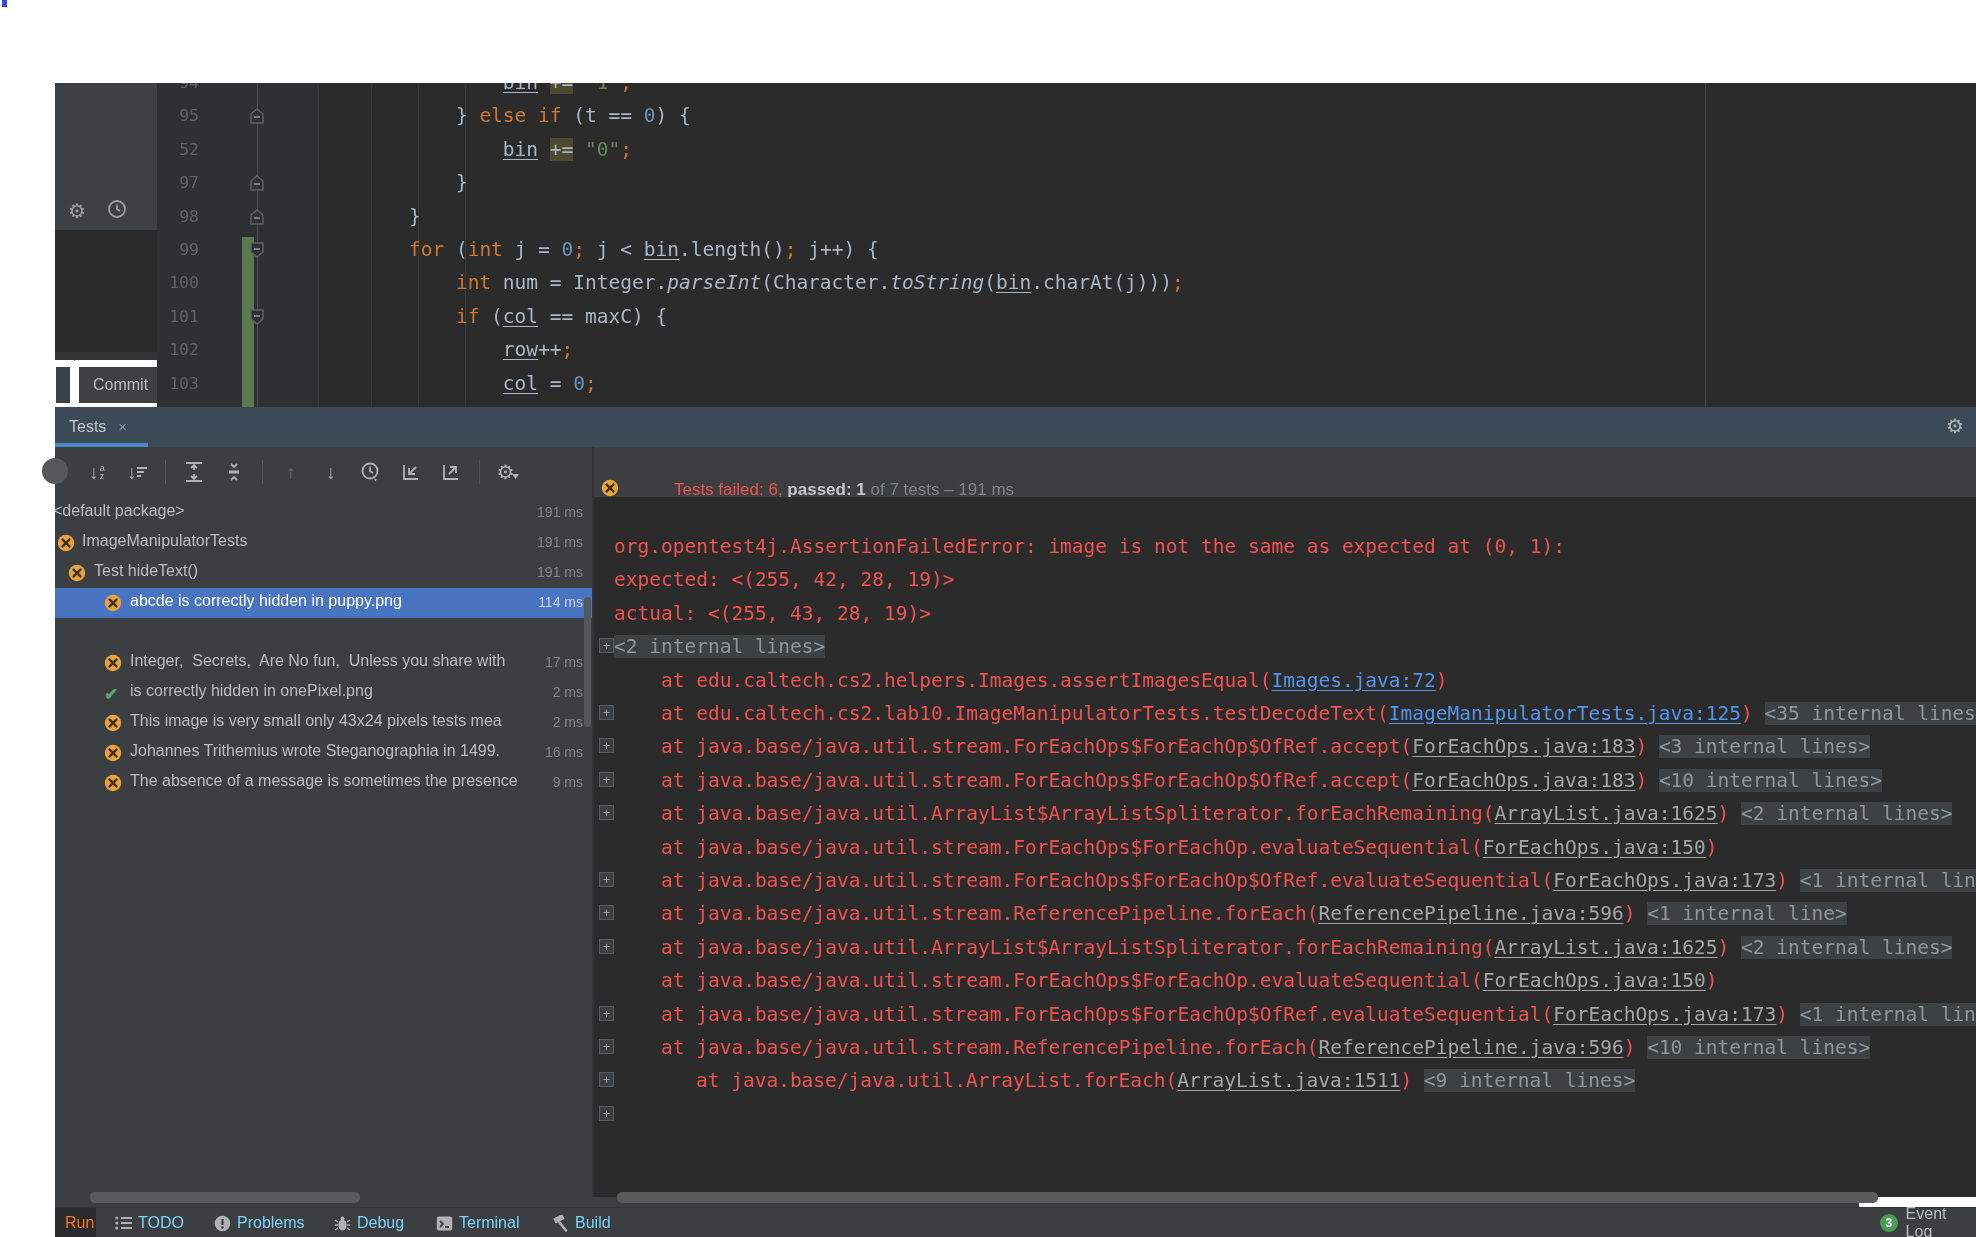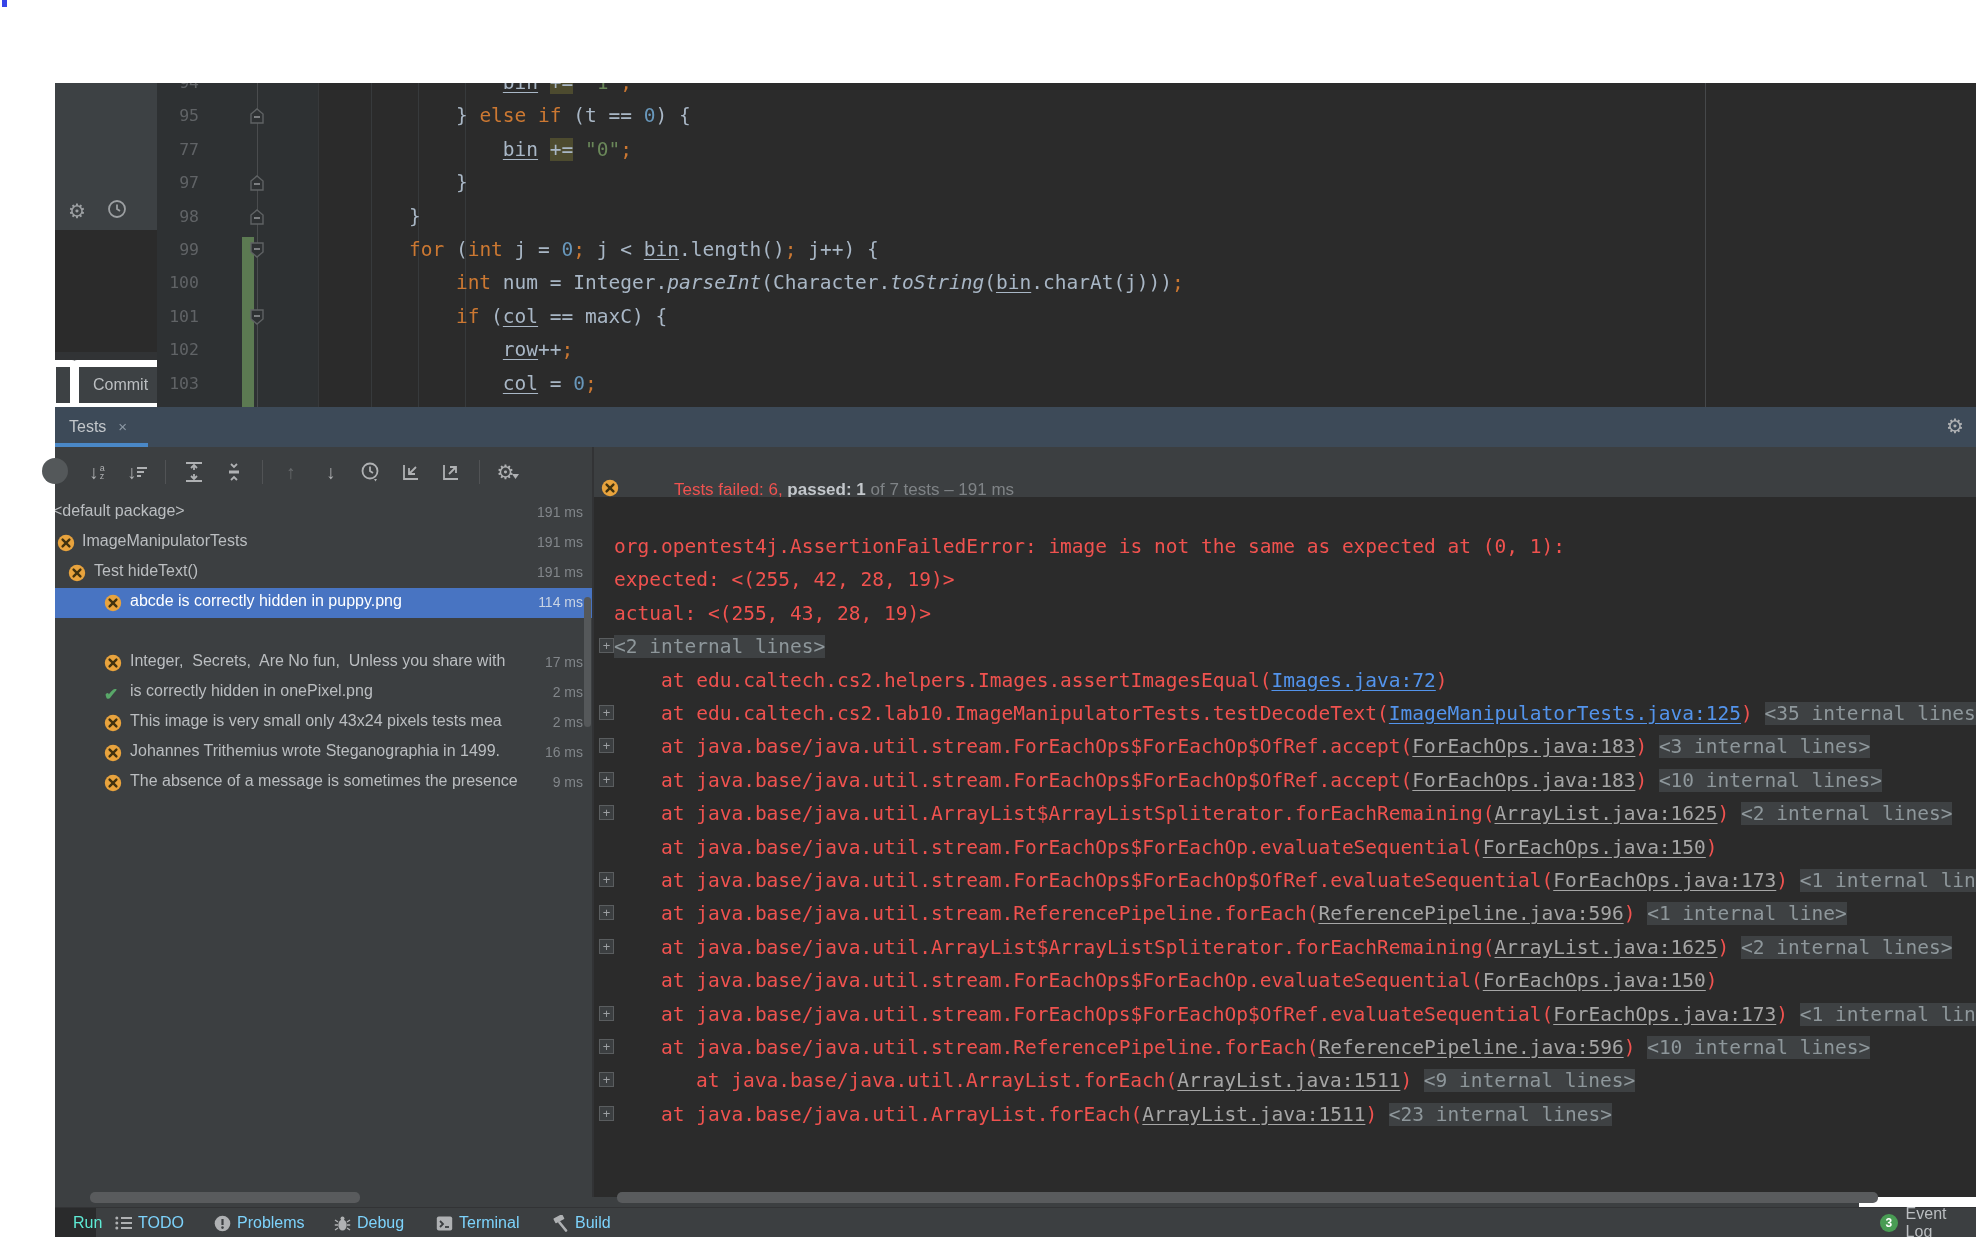--- a/index.html
+++ b/index.html
@@ -86,21 +86,21 @@
 
   .hthumb{position:absolute;top:785px;height:11px;background:#595b5d;border-radius:5px;}
   #tree-hsb{left:35px;width:270px;}
   #console-hsb{left:562px;width:1261px;}
 
   #bottombar{position:absolute;left:0;top:800px;width:1921px;height:30px;background:#3c3f41;border-top:1px solid #323335;}
   #bb-active{position:absolute;left:0;top:0;width:41px;height:30px;background:#2a2b2c;}
   .bbitem{position:absolute;top:0;height:30px;display:flex;align-items:center;gap:6px;
           color:#7dd3fc;font-size:16px;}
   .bbitem svg{display:block;}
-  #bb-run{left:18px;color:#5eead4;}
+  #bb-run{left:10px;color:#f97316;}
   #bb-todo{left:60px;} #bb-problems{left:159px;} #bb-debug{left:279px;}
   #bb-terminal{left:381px;} #bb-build{left:496px;}
   #event-log{position:absolute;left:1825px;top:0;height:30px;display:flex;align-items:center;gap:8px;
              color:#bbbec1;font-size:16px;}
   #el-badge{width:18px;height:18px;border-radius:50%;background:#499c54;color:#fff;font-size:12px;
             font-weight:bold;display:flex;align-items:center;justify-content:center;}
 </style>
 </head>
 <body>
 
@@ -126,21 +126,21 @@
     </div>
     <div id="gutter">
       <div id="fold-line"></div>
       <div id="vcs-stripe"></div>
     <div class="lnum" style="top: -10px;">94</div>
         <div class="lnum" style="top: 23.4px;">95</div>
         <div class="fold" style="top: 25.4px;"><svg width="14" height="16" viewBox="0 0 14 16">
             <path d="M1 6 L7 1 L13 6 V15 H1 Z" fill="#2e3133" stroke="#5f6264" stroke-width="1.4"></path>
             <path d="M4 9h6" stroke="#9da0a3" stroke-width="1.4"></path>
           </svg></div>
-        <div class="lnum" style="top: 56.8px;">77</div>
+        <div class="lnum" style="top: 56.8px;">52</div>
         <div class="lnum" style="top: 90.2px;">97</div>
         <div class="fold" style="top: 92.2px;"><svg width="14" height="16" viewBox="0 0 14 16">
             <path d="M1 6 L7 1 L13 6 V15 H1 Z" fill="#2e3133" stroke="#5f6264" stroke-width="1.4"></path>
             <path d="M4 9h6" stroke="#9da0a3" stroke-width="1.4"></path>
           </svg></div>
         <div class="lnum" style="top: 123.6px;">98</div>
         <div class="fold" style="top: 125.6px;"><svg width="14" height="16" viewBox="0 0 14 16">
             <path d="M1 6 L7 1 L13 6 V15 H1 Z" fill="#2e3133" stroke="#5f6264" stroke-width="1.4"></path>
             <path d="M4 9h6" stroke="#9da0a3" stroke-width="1.4"></path>
           </svg></div>
@@ -354,21 +354,20 @@
         <div class="fold-box" style="top: 441.8px;">+</div>
         <div class="cline" style="top: 437.8px;"><span class="cs-err">    at java.base/java.util.ArrayList$ArrayListSpliterator.forEachRemaining(</span><span class="cs-lg">ArrayList.java:1625</span><span class="cs-err">) </span><span class="cs-chip">&lt;2 internal lines&gt;</span></div>
         <div class="cline" style="top: 471.2px;"><span class="cs-err">    at java.base/java.util.stream.ForEachOps$ForEachOp.evaluateSequential(</span><span class="cs-lg">ForEachOps.java:150</span><span class="cs-err">)</span></div>
         <div class="fold-box" style="top: 508.6px;">+</div>
         <div class="cline" style="top: 504.6px;"><span class="cs-err">    at java.base/java.util.stream.ForEachOps$ForEachOp$OfRef.evaluateSequential(</span><span class="cs-lg">ForEachOps.java:173</span><span class="cs-err">) </span><span class="cs-chip">&lt;1 internal line&gt;</span></div>
         <div class="fold-box" style="top: 542px;">+</div>
         <div class="cline" style="top: 538px;"><span class="cs-err">    at java.base/java.util.stream.ReferencePipeline.forEach(</span><span class="cs-lg">ReferencePipeline.java:596</span><span class="cs-err">) </span><span class="cs-chip">&lt;10 internal lines&gt;</span></div>
         <div class="fold-box" style="top: 575.4px;">+</div>
         <div class="cline" style="top: 571.4px; padding-left: 35px;"><span class="cs-err">    at java.base/java.util.ArrayList.forEach(</span><span class="cs-lg">ArrayList.java:1511</span><span class="cs-err">) </span><span class="cs-chip">&lt;9 internal lines&gt;</span></div>
         <div class="fold-box" style="top: 608.8px;">+</div>
-        <div class="cline" style="top: 604.8px;"><span class="cs-err">    at java.base/java.util.ArrayList.forEach(</span><span class="cs-lg">ArrayList.java:1511</span><span class="cs-err">) </span><span class="cs-chip">&lt;23 internal lines&gt;</span></div>
       </div>
 
     <div id="tree-hsb" class="hthumb"></div>
     <div id="console-hsb" class="hthumb"></div>
 
     <div id="bottombar">
       <div id="bb-active"></div>
       <div id="bb-items">
           <div class="bbitem" id="bb-run">
             <span>Run</span>

